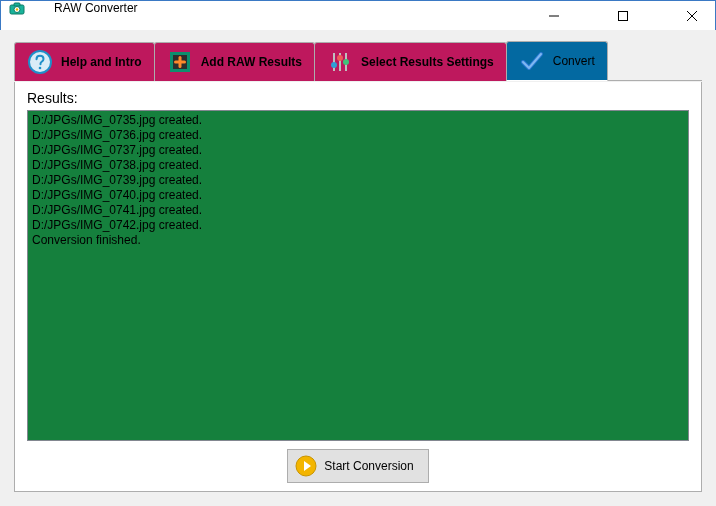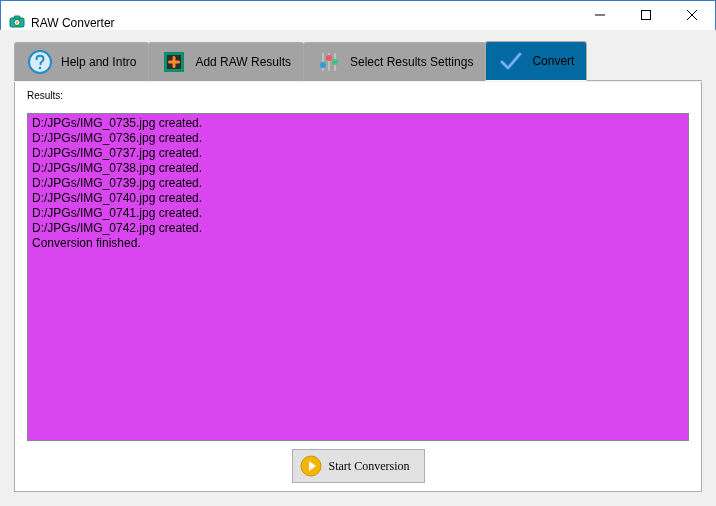--- a/index.html
+++ b/index.html
@@ -1,20 +1,20 @@
 <!DOCTYPE html>
 <html><head>
 <meta charset="utf-8">
 <style>
   * { box-sizing: border-box; }
   html, body { margin: 0; padding: 0; font-family: "Segoe UI", Tahoma, sans-serif; font-size: 12px; }
   body { width: 716px; height: 506px; background: #fff; border: 1px solid #3a79c4; overflow: hidden; }
 
   
-  .titlebar { height: 30px; background: #fff; display: flex; align-items: flex-end; padding-left: 8px; border-bottom: 1px solid #e8e8e8; }
+  .titlebar { height: 30px; background: #fff; display: flex; align-items: flex-start; padding-left: 8px; border-bottom: 1px solid #e8e8e8; gap: 23px; }
   .app-icon { width: 16px; height: 16px; margin-right: 6px; display:flex; align-items:center; justify-content:center; }
   .title-text { flex: 0 0 auto; color: #000; font-size: 12px; }
   .title-spacer { flex: 1; }
   .win-btn { width: 46px; height: 30px; display:flex; align-items:center; justify-content:center; color:#000; }
 
   
   .client { position:absolute; top:30px; left:0; right:0; bottom:0; background:#f0f0f0; }
 
   
   .tab-strip { display:flex; align-items:flex-end; margin: 10px 14px 0 14px; border-bottom:1px solid #adadad; }
@@ -27,55 +27,55 @@
     margin-right:-1px;
     font-size:12px;
     color:#000;
     position:relative;
     top:1px;
     cursor:default;
     border-top-left-radius:3px;
     border-top-right-radius:3px;
   }
   .tab.active { background:#0369a1; z-index:2; border-bottom:1px solid #fff; }
-  .tab.inactive { background:#a3a3a3; }
+  .tab.inactive { background:#be185d;font-weight:bold; }
   .tab .tab-icon { display:flex; align-items:center; justify-content:center; }
 
   
   .panel {
     position:absolute;
     left:14px; right:14px; top:52px; bottom:14px;
     background:#fff;
     border:1px solid #adadad;
     border-top:none;
   }
   .panel-inner { position:absolute; left:12px; right:12px; top:8px; bottom:50px; display:flex; flex-direction:column; }
-  .results-label { font-size:10px; color:#000; margin-bottom:12px; }
+  .results-label { font-size:14px; color:#000; margin-bottom:4px; }
   .results-box {
     flex:1;
     border:1px solid #828790;
-    background:#d946ef;
+    background:#15803d;
     padding:2px 4px;
     font-size:12px;
     line-height:15px;
     color:#000;
     overflow:auto;
     white-space:pre;
     font-family: "Segoe UI", Tahoma, sans-serif;
   }
 
   .footer { position:absolute; left:0; right:0; bottom:8px; display:flex; justify-content:center; }
   .start-btn {
     display:flex; align-items:center; gap:6px;
     background:#e1e1e1;
     border:1px solid #adadad;
     padding:4px 14px 4px 6px;
     font-size:12px;
     color:#000;
-    font-family:Liberation Serif, serif;
+    font-family:Liberation Sans, sans-serif;
   }
   .play-icon { width:24px; height:24px; }
 </style>
 </head>
 <body>
 
 <div class="titlebar">
   <span class="app-icon">
     <svg width="16" height="16" viewBox="0 0 16 16">
       <rect x="1" y="4" width="14" height="9" rx="1.5" fill="#19b39a" stroke="#0c7a66" stroke-width="1"></rect>

